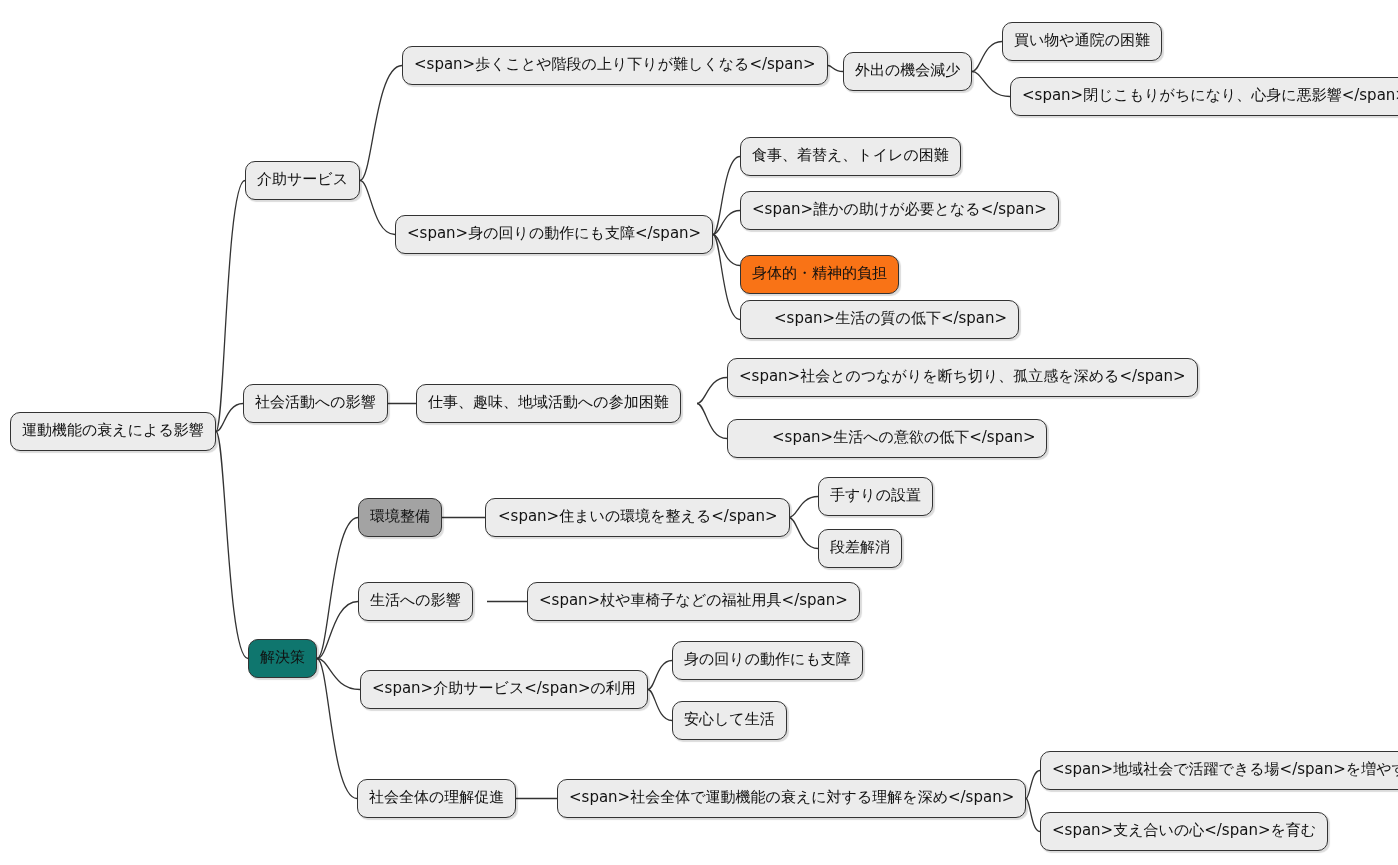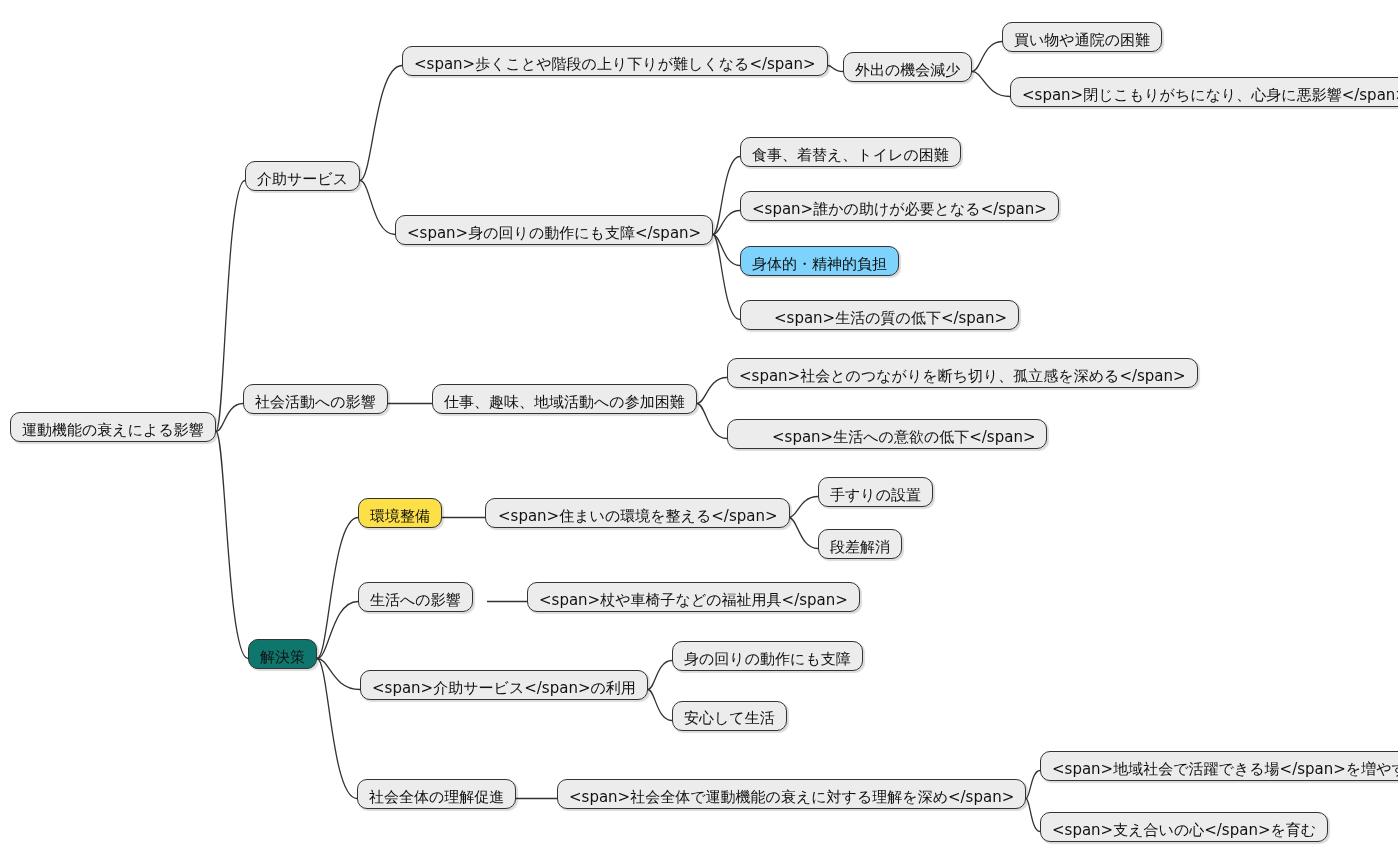--- a/index.html
+++ b/index.html
@@ -12,21 +12,21 @@
     font-family: "DejaVu Sans", sans-serif;
   }
   svg.edge-layer {
     position: absolute;
     left: 0; top: 0;
     width: 1398px; height: 865px;
   }
   .node {
     position: absolute;
     box-sizing: border-box;
-    height: 30px;
+    height: 39px;
     padding: 7px 11px;
     border-radius: 10px;
     font-size: 15px;
     line-height: 21px;
     white-space: nowrap;
     box-shadow: 1.5px 1.5px 1px rgba(0,0,0,0.14);
   }
 </style>
 </head>
 <body>
@@ -67,32 +67,32 @@
       <div class="node" style="left: 245px; top: 161px; background: rgb(236, 236, 236); border: 1.5px solid rgb(51, 51, 51); color: rgb(17, 17, 17);">介助サービス</div>
       <div class="node" style="left: 243px; top: 384px; background: rgb(236, 236, 236); border: 1.5px solid rgb(51, 51, 51); color: rgb(17, 17, 17);">社会活動への影響</div>
       <div class="node" style="left: 248px; top: 639px; background: #0f766e; border: 1.5px solid rgb(51, 51, 51); color: rgb(17, 17, 17);">解決策</div>
       <div class="node" style="left: 402px; top: 46px; background: rgb(236, 236, 236); border: 1.5px solid rgb(51, 51, 51); color: rgb(17, 17, 17);">&lt;span&gt;歩くことや階段の上り下りが難しくなる&lt;/span&gt;</div>
       <div class="node" style="left: 395px; top: 215px; background: rgb(236, 236, 236); border: 1.5px solid rgb(51, 51, 51); color: rgb(17, 17, 17);">&lt;span&gt;身の回りの動作にも支障&lt;/span&gt;</div>
       <div class="node" style="left: 843px; top: 52px; background: rgb(236, 236, 236); border: 1.5px solid rgb(51, 51, 51); color: rgb(17, 17, 17);">外出の機会減少</div>
       <div class="node" style="left: 1002px; top: 22px; background: rgb(236, 236, 236); border: 1.5px solid rgb(51, 51, 51); color: rgb(17, 17, 17);">買い物や通院の困難</div>
       <div class="node" style="left: 1010px; top: 77px; background: rgb(236, 236, 236); border: 1.5px solid rgb(51, 51, 51); color: rgb(17, 17, 17);">&lt;span&gt;閉じこもりがちになり、心身に悪影響&lt;/span&gt;</div>
       <div class="node" style="left: 740px; top: 137px; background: rgb(236, 236, 236); border: 1.5px solid rgb(51, 51, 51); color: rgb(17, 17, 17);">食事、着替え、トイレの困難</div>
       <div class="node" style="left: 740px; top: 191px; background: rgb(236, 236, 236); border: 1.5px solid rgb(51, 51, 51); color: rgb(17, 17, 17);">&lt;span&gt;誰かの助けが必要となる&lt;/span&gt;</div>
-      <div class="node" style="left: 740px; top: 246px; background: #7dd3fc; border: 1.5px solid rgb(51, 51, 51); color: rgb(17, 17, 17);">身体的・精神的負担</div>
+      <div class="node" style="left: 740px; top: 255px; background: #f97316; border: 1.5px solid rgb(51, 51, 51); color: rgb(17, 17, 17);">身体的・精神的負担</div>
       <div class="node" style="left: 740px; top: 300px; background: rgb(236, 236, 236); border: 1.5px solid rgb(51, 51, 51); color: rgb(17, 17, 17); padding-left: 33px;">&lt;span&gt;生活の質の低下&lt;/span&gt;</div>
-      <div class="node" style="left: 432px; top: 384px; background: rgb(236, 236, 236); border: 1.5px solid rgb(51, 51, 51); color: rgb(17, 17, 17);">仕事、趣味、地域活動への参加困難</div>
+      <div class="node" style="left: 416px; top: 384px; background: rgb(236, 236, 236); border: 1.5px solid rgb(51, 51, 51); color: rgb(17, 17, 17);">仕事、趣味、地域活動への参加困難</div>
       <div class="node" style="left: 727px; top: 358px; background: rgb(236, 236, 236); border: 1.5px solid rgb(51, 51, 51); color: rgb(17, 17, 17);">&lt;span&gt;社会とのつながりを断ち切り、孤立感を深める&lt;/span&gt;</div>
       <div class="node" style="left: 727px; top: 419px; background: rgb(236, 236, 236); border: 1.5px solid rgb(51, 51, 51); color: rgb(17, 17, 17); padding-left: 44px;">&lt;span&gt;生活への意欲の低下&lt;/span&gt;</div>
-      <div class="node" style="left: 358px; top: 498px; background: #fde047; border: 1.5px solid rgb(51, 51, 51); color: rgb(17, 17, 17);">環境整備</div>
+      <div class="node" style="left: 358px; top: 498px; background: #a3a3a3; border: 1.5px solid rgb(51, 51, 51); color: rgb(17, 17, 17);">環境整備</div>
       <div class="node" style="left: 485px; top: 498px; background: rgb(236, 236, 236); border: 1.5px solid rgb(51, 51, 51); color: rgb(17, 17, 17); padding-left: 12px;">&lt;span&gt;住まいの環境を整える&lt;/span&gt;</div>
       <div class="node" style="left: 818px; top: 477px; background: rgb(236, 236, 236); border: 1.5px solid rgb(51, 51, 51); color: rgb(17, 17, 17);">手すりの設置</div>
       <div class="node" style="left: 818px; top: 529px; background: rgb(236, 236, 236); border: 1.5px solid rgb(51, 51, 51); color: rgb(17, 17, 17);">段差解消</div>
       <div class="node" style="left: 358px; top: 582px; background: rgb(236, 236, 236); border: 1.5px solid rgb(51, 51, 51); color: rgb(17, 17, 17);">生活への影響</div>
       <div class="node" style="left: 527px; top: 582px; background: rgb(236, 236, 236); border: 1.5px solid rgb(51, 51, 51); color: rgb(17, 17, 17);">&lt;span&gt;杖や車椅子などの福祉用具&lt;/span&gt;</div>
       <div class="node" style="left: 360px; top: 670px; background: rgb(236, 236, 236); border: 1.5px solid rgb(51, 51, 51); color: rgb(17, 17, 17);">&lt;span&gt;介助サービス&lt;/span&gt;の利用</div>
       <div class="node" style="left: 672px; top: 641px; background: rgb(236, 236, 236); border: 1.5px solid rgb(51, 51, 51); color: rgb(17, 17, 17);">身の回りの動作にも支障</div>
-      <div class="node" style="left: 672px; top: 701px; background: rgb(236, 236, 236); border: 1.5px solid rgb(51, 51, 51); color: rgb(17, 17, 17); font-family: Liberation Mono, monospace;">安心して生活</div>
+      <div class="node" style="left: 672px; top: 701px; background: rgb(236, 236, 236); border: 1.5px solid rgb(51, 51, 51); color: rgb(17, 17, 17);">安心して生活</div>
       <div class="node" style="left: 357px; top: 779px; background: rgb(236, 236, 236); border: 1.5px solid rgb(51, 51, 51); color: rgb(17, 17, 17);">社会全体の理解促進</div>
       <div class="node" style="left: 557px; top: 779px; background: rgb(236, 236, 236); border: 1.5px solid rgb(51, 51, 51); color: rgb(17, 17, 17);">&lt;span&gt;社会全体で運動機能の衰えに対する理解を深め&lt;/span&gt;</div>
       <div class="node" style="left: 1040px; top: 751px; background: rgb(236, 236, 236); border: 1.5px solid rgb(51, 51, 51); color: rgb(17, 17, 17);">&lt;span&gt;地域社会で活躍できる場&lt;/span&gt;を増やす</div>
       <div class="node" style="left: 1040px; top: 812px; background: rgb(236, 236, 236); border: 1.5px solid rgb(51, 51, 51); color: rgb(17, 17, 17);">&lt;span&gt;支え合いの心&lt;/span&gt;を育む</div>
     </div>
 </div>
 
 </body></html>

